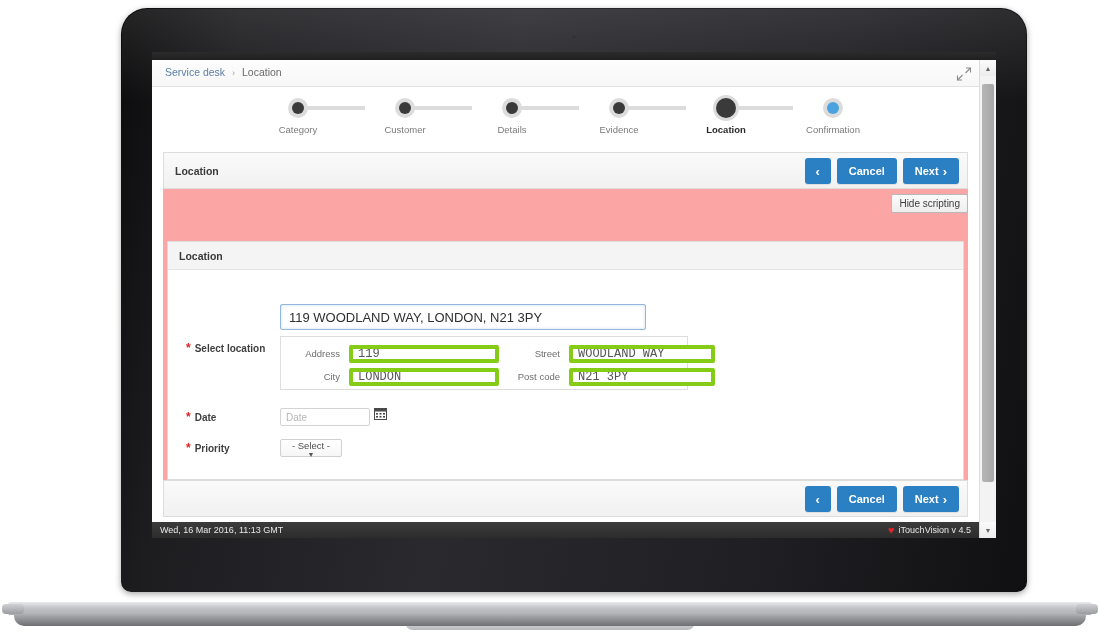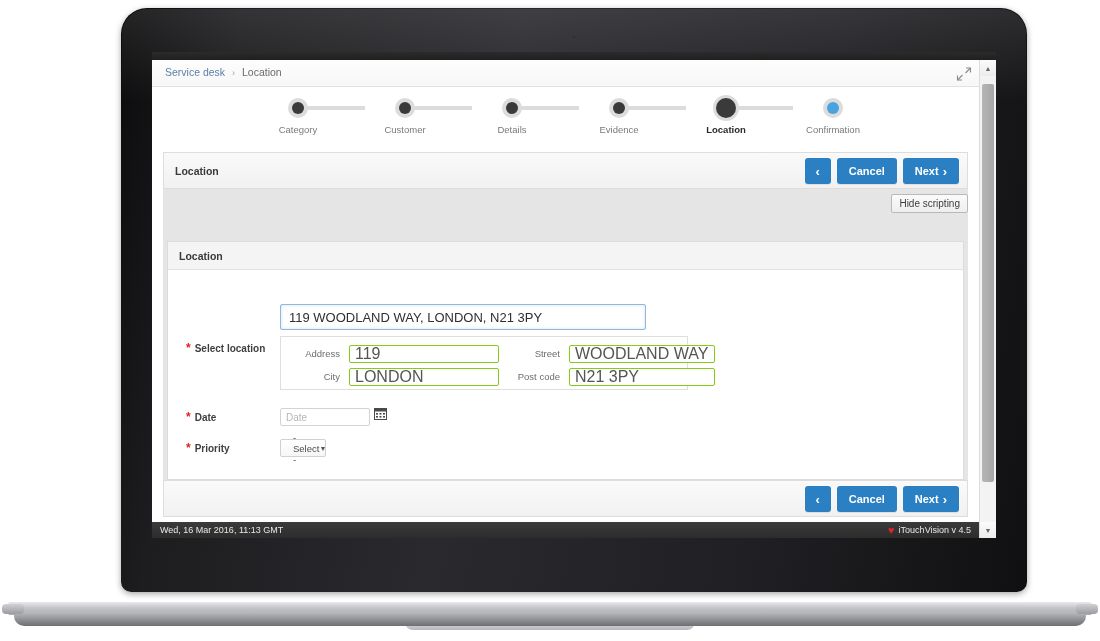--- a/index.html
+++ b/index.html
@@ -154,21 +154,21 @@
     cursor:pointer; font-family:"Liberation Sans", sans-serif;
     display:flex; align-items:center; justify-content:center; gap:4px;
     box-shadow:0 1px 0 rgba(0,0,0,.08);
   }
   .btn-icon { width:26px; padding:0; }
   .chev { font-size:13px; line-height:1; font-weight:bold; }
 
   
   .content {
     position:absolute; left:11px; top:129px; right:11px; bottom:58px;
-    background:#e5e5e5;
+    background:#fca5a5;
   }
   .hide-scripting-row { position:absolute; right:0; top:4px; }
   .btn-subtle {
     background:linear-gradient(180deg,#fbfbfb,#eeeeee);
     border:1px solid #b9b9b9; border-radius:2px;
     font-size:10px; color:#3c3c3c; padding:3px 7px; cursor:pointer;
     font-family:"Liberation Sans", sans-serif;
   }
 
   .meta-row { position:absolute; left:4px; top:29px; display:flex; align-items:center; font-size:10.5px; }
@@ -210,43 +210,43 @@
     position:absolute; left:112px; top:66px; width:408px; height:54px;
     border:1px solid #dedede; background:#ffffff;
   }
   .addr-grid {
     position:absolute; inset:0; padding:6px 8px;
     display:grid; grid-template-columns:54px 150px 58px 146px;
     grid-template-rows:21px 21px; align-items:center; column-gap:6px; row-gap:2px;
   }
   .sub-lbl { font-size:9.5px; color:#6d6d6d; text-align:right; padding-right:3px; }
   .sub-in {
-    height:18px; border:1px solid #84cc16; border-radius:2px; background:#ffffff;
-    font-size:16px; color:#555555; padding:0 5px;
-    font-family:Liberation Sans, sans-serif; width:100%;
+    height:18px; border:4px solid #84cc16; border-radius:2px; background:#ffffff;
+    font-size:12px; color:#555555; padding:0 5px;
+    font-family:Liberation Mono, monospace; width:100%;
   }
 
   .date-in {
     position:absolute; left:112px; top:138px; width:90px; height:18px;
     border:1px solid #d3d3d3; border-radius:2px; background:#ffffff;
     font-size:10px; color:#555; padding:0 5px;
     font-family:"Liberation Sans", sans-serif;
   }
   .date-in::placeholder { color:#b6b6b6; }
   .cal-icon {
     position:absolute; left:206px; top:136px; width:13px; height:13px; cursor:pointer;
   }
 
   .sel {
-    position:absolute; left:112px; top:169px; width:46px; height:18px;
+    position:absolute; left:112px; top:169px; width:62px; height:18px;
     border:1px solid #d0d0d0; border-radius:2px;
     background:linear-gradient(180deg,#ffffff,#f6f6f6);
     font-size:9.5px; color:#4d4d4d;
     display:flex; align-items:center; justify-content:space-between;
-    padding:0 12px; cursor:pointer;
+    padding:0 0; cursor:pointer;flex-direction:column;
   }
   .caret { font-size:7px; color:#555; }
 
   
   .bottom-bar {
     position:absolute; left:11px; right:11px; bottom:21px; height:37px;
     background:linear-gradient(180deg,#fafafa,#f1f1f1);
     border:1px solid #dddddd;
   }
 

